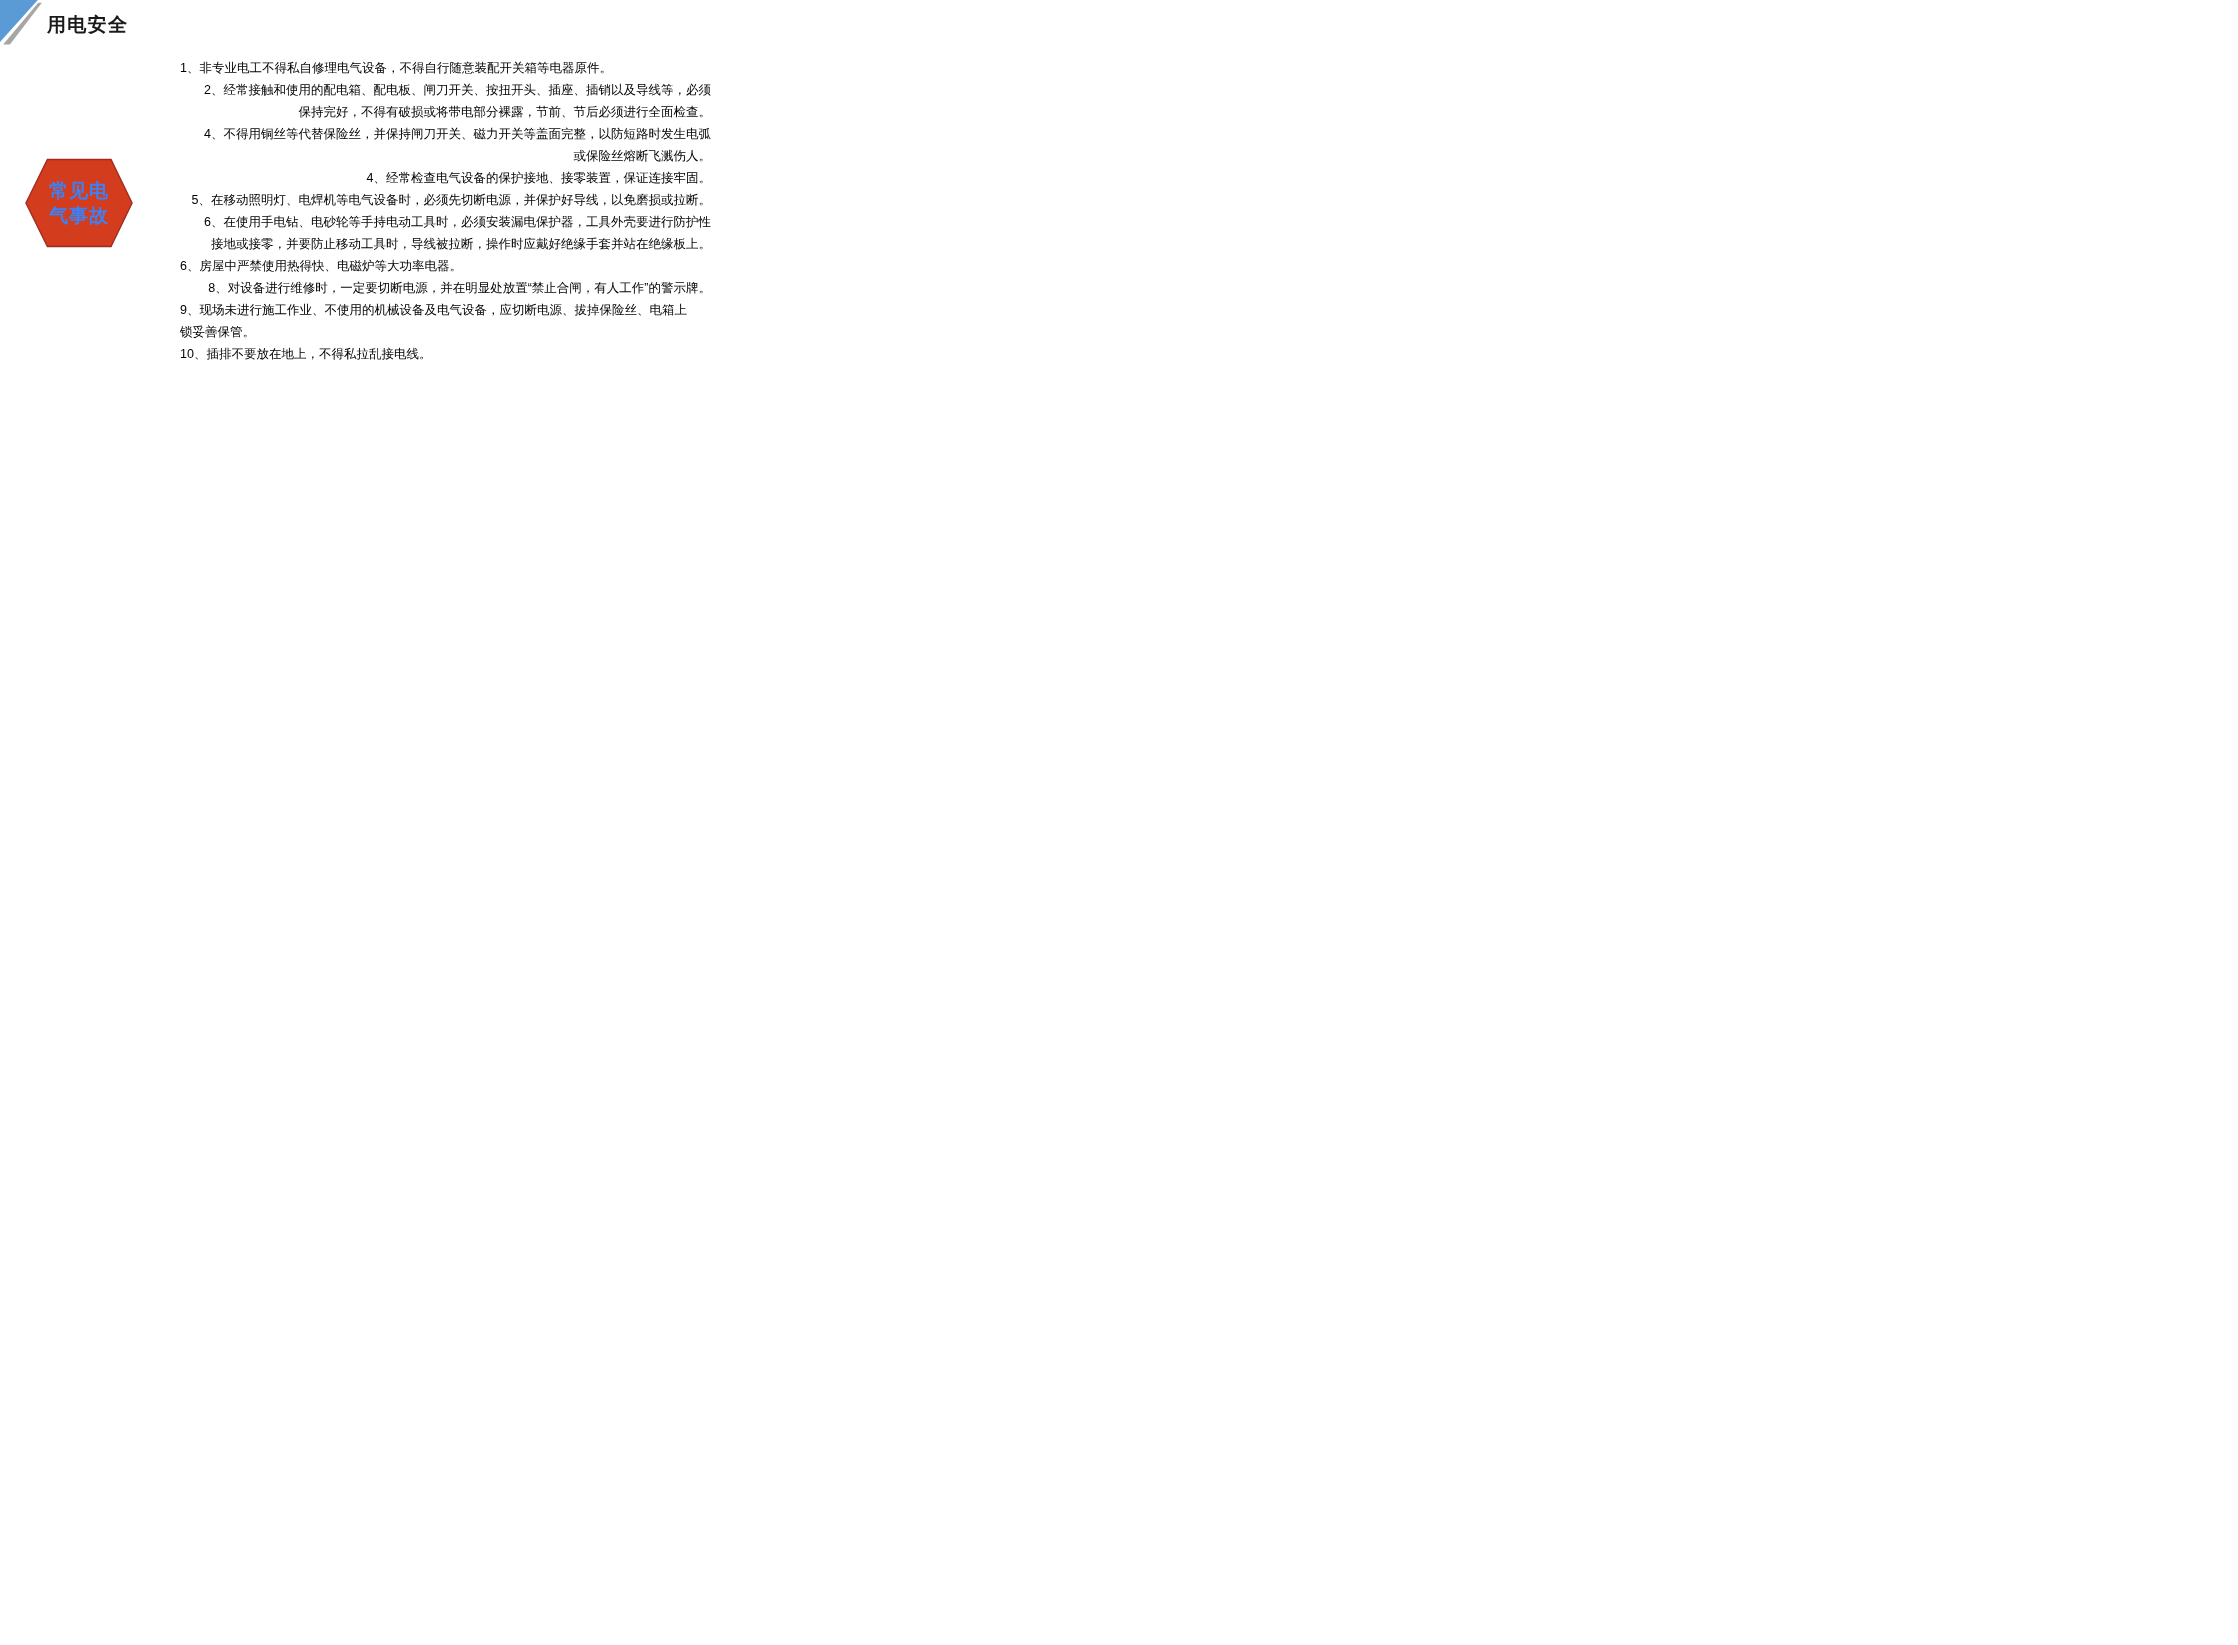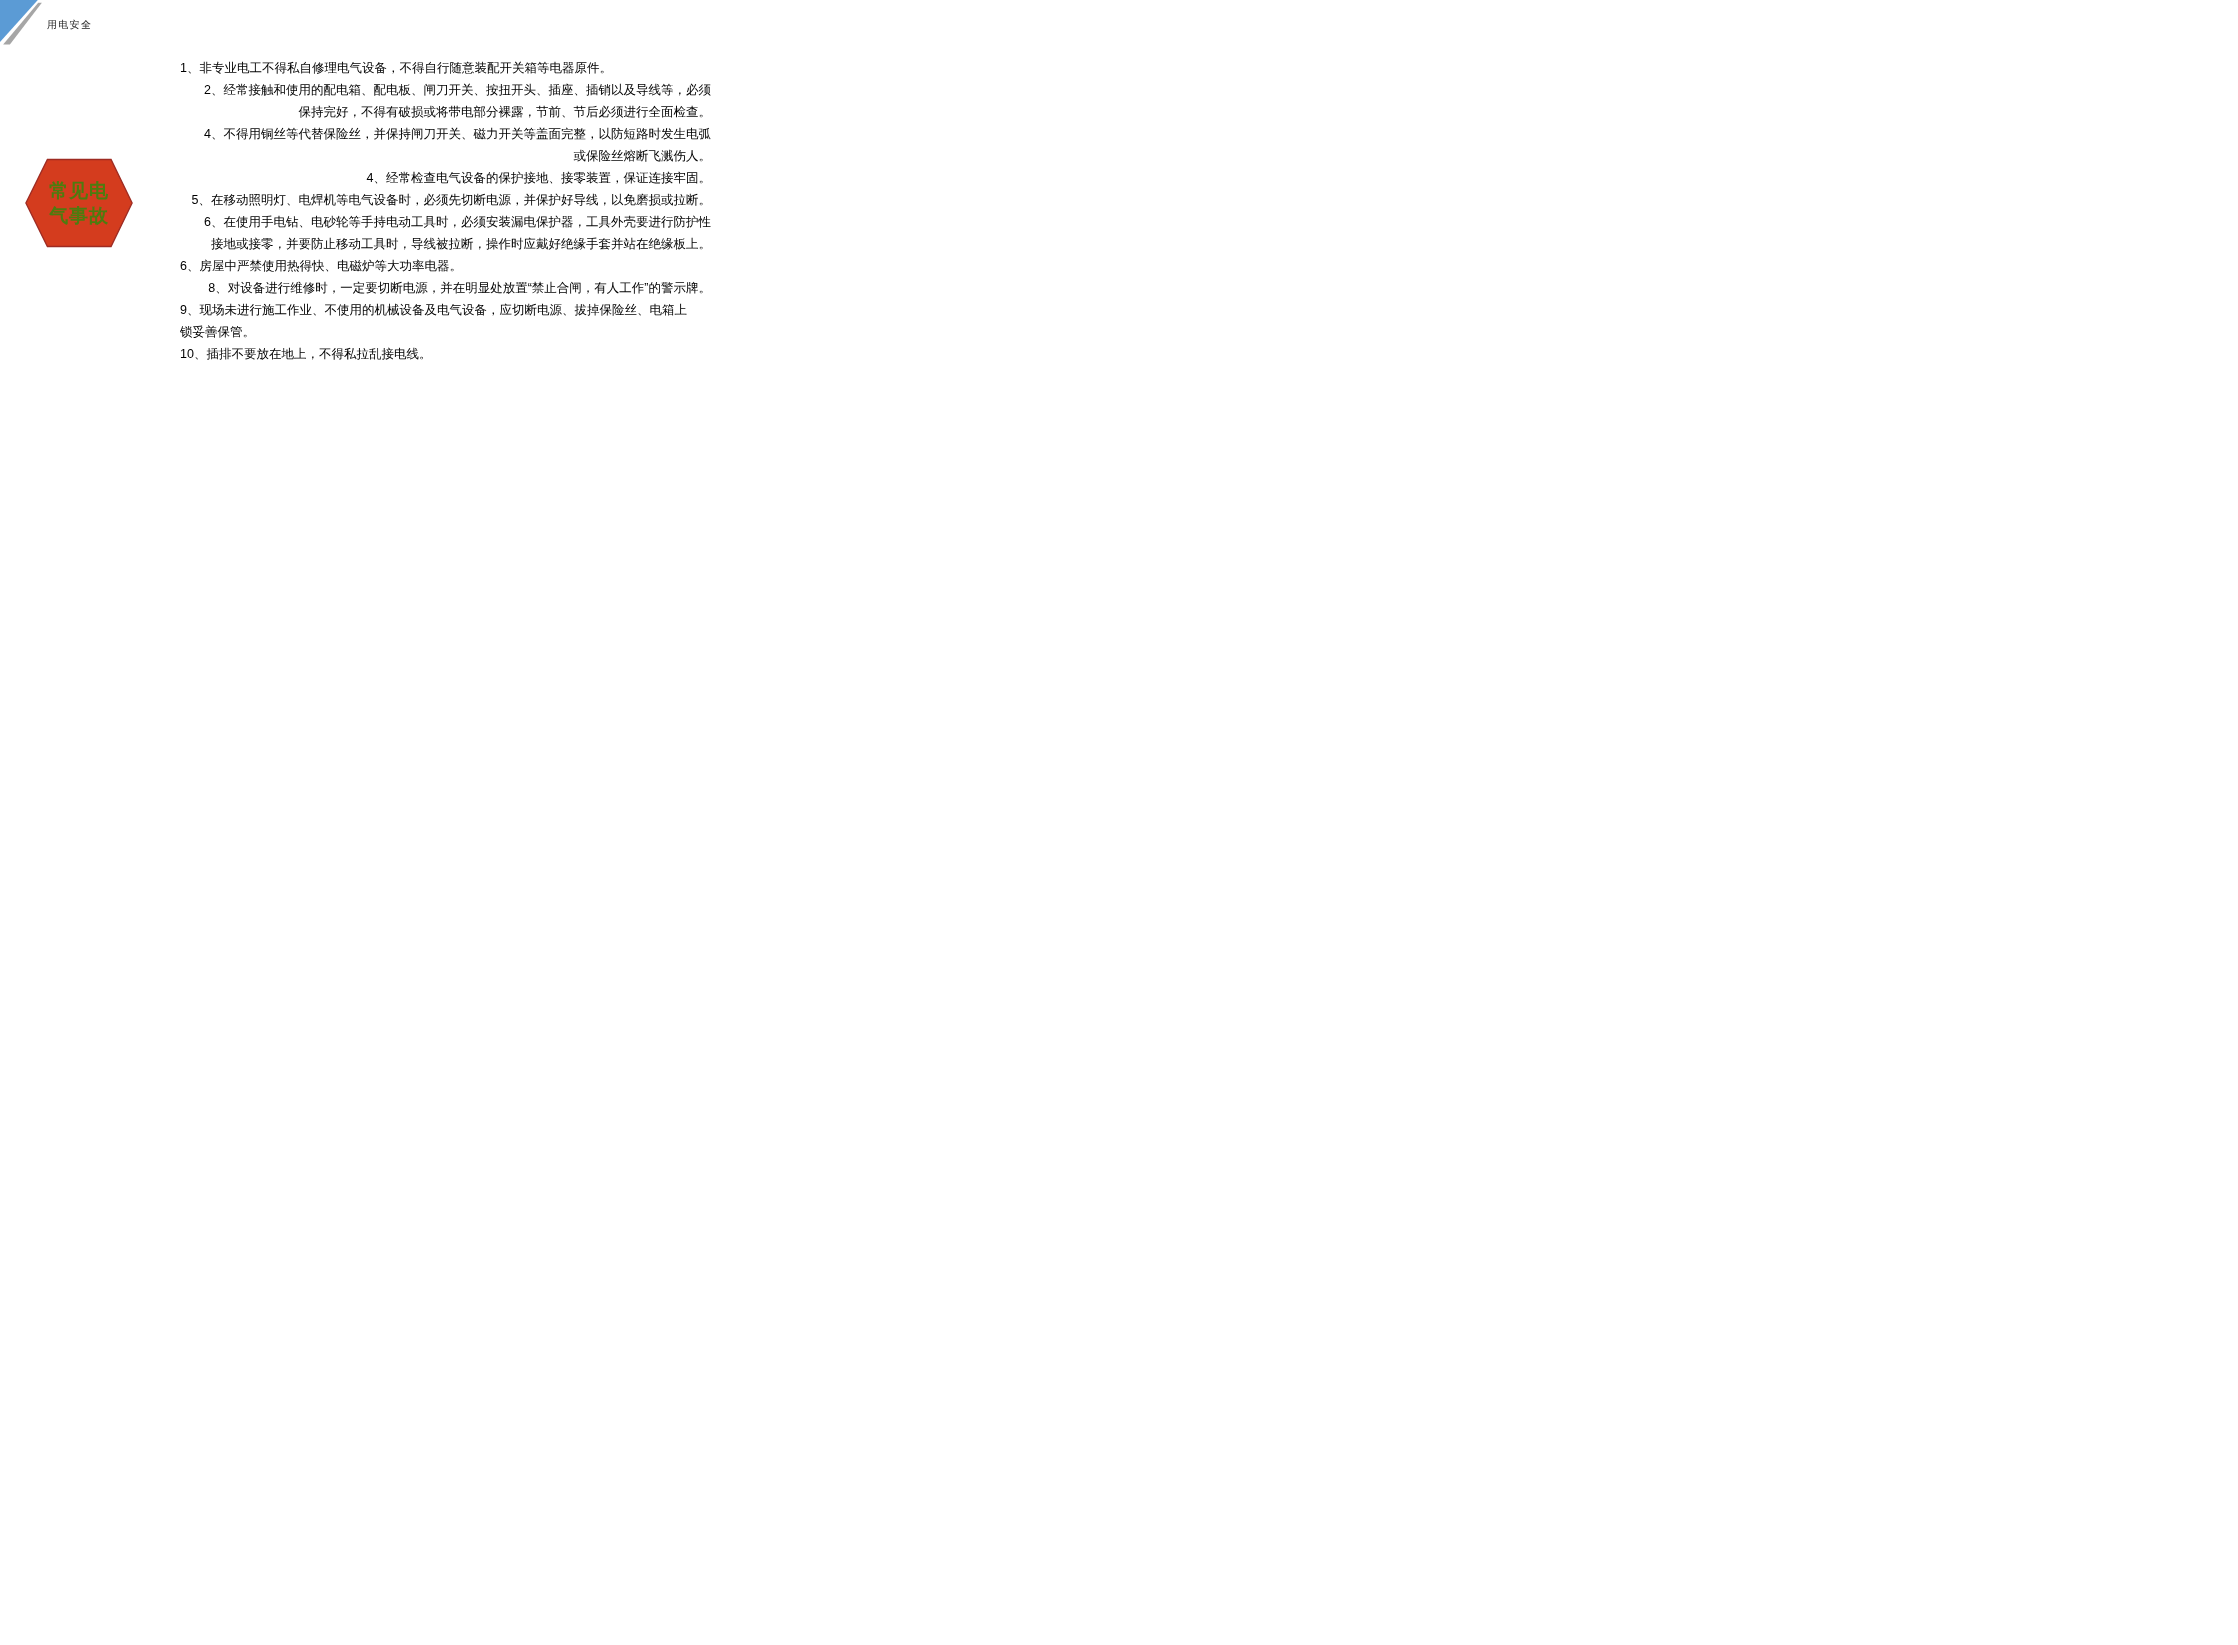--- a/index.html
+++ b/index.html
@@ -17,44 +17,44 @@
   }
   .corner {
     position: absolute;
     left: 0;
     top: 0;
   }
   .page-title {
     position: absolute;
     left: 47px;
     top: 18px;
-    font-size: 10px;
+    font-size: 19px;
     line-height: 14.3px;
-    font-weight: 400;
+    font-weight: 700;
     letter-spacing: 1.3px;
     color: #1A1A1A;
     white-space: nowrap;
   }
   .hexagon-svg {
     position: absolute;
     left: 25px;
     top: 158px;
   }
   .hexagon-label {
     position: absolute;
     left: 25px;
     top: 158px;
     width: 108px;
     height: 90px;
     display: flex;
     flex-direction: column;
     align-items: center;
     justify-content: center;
     text-align: center;
-    color: #4d7c0f;
+    color: #3b82f6;
     font-weight: 700;
     font-size: 19px;
     line-height: 25.5px;
     letter-spacing: 0.9px;
   }
   .rules {
     position: absolute;
     left: 180px;
     top: 57px;
     width: 531px;

